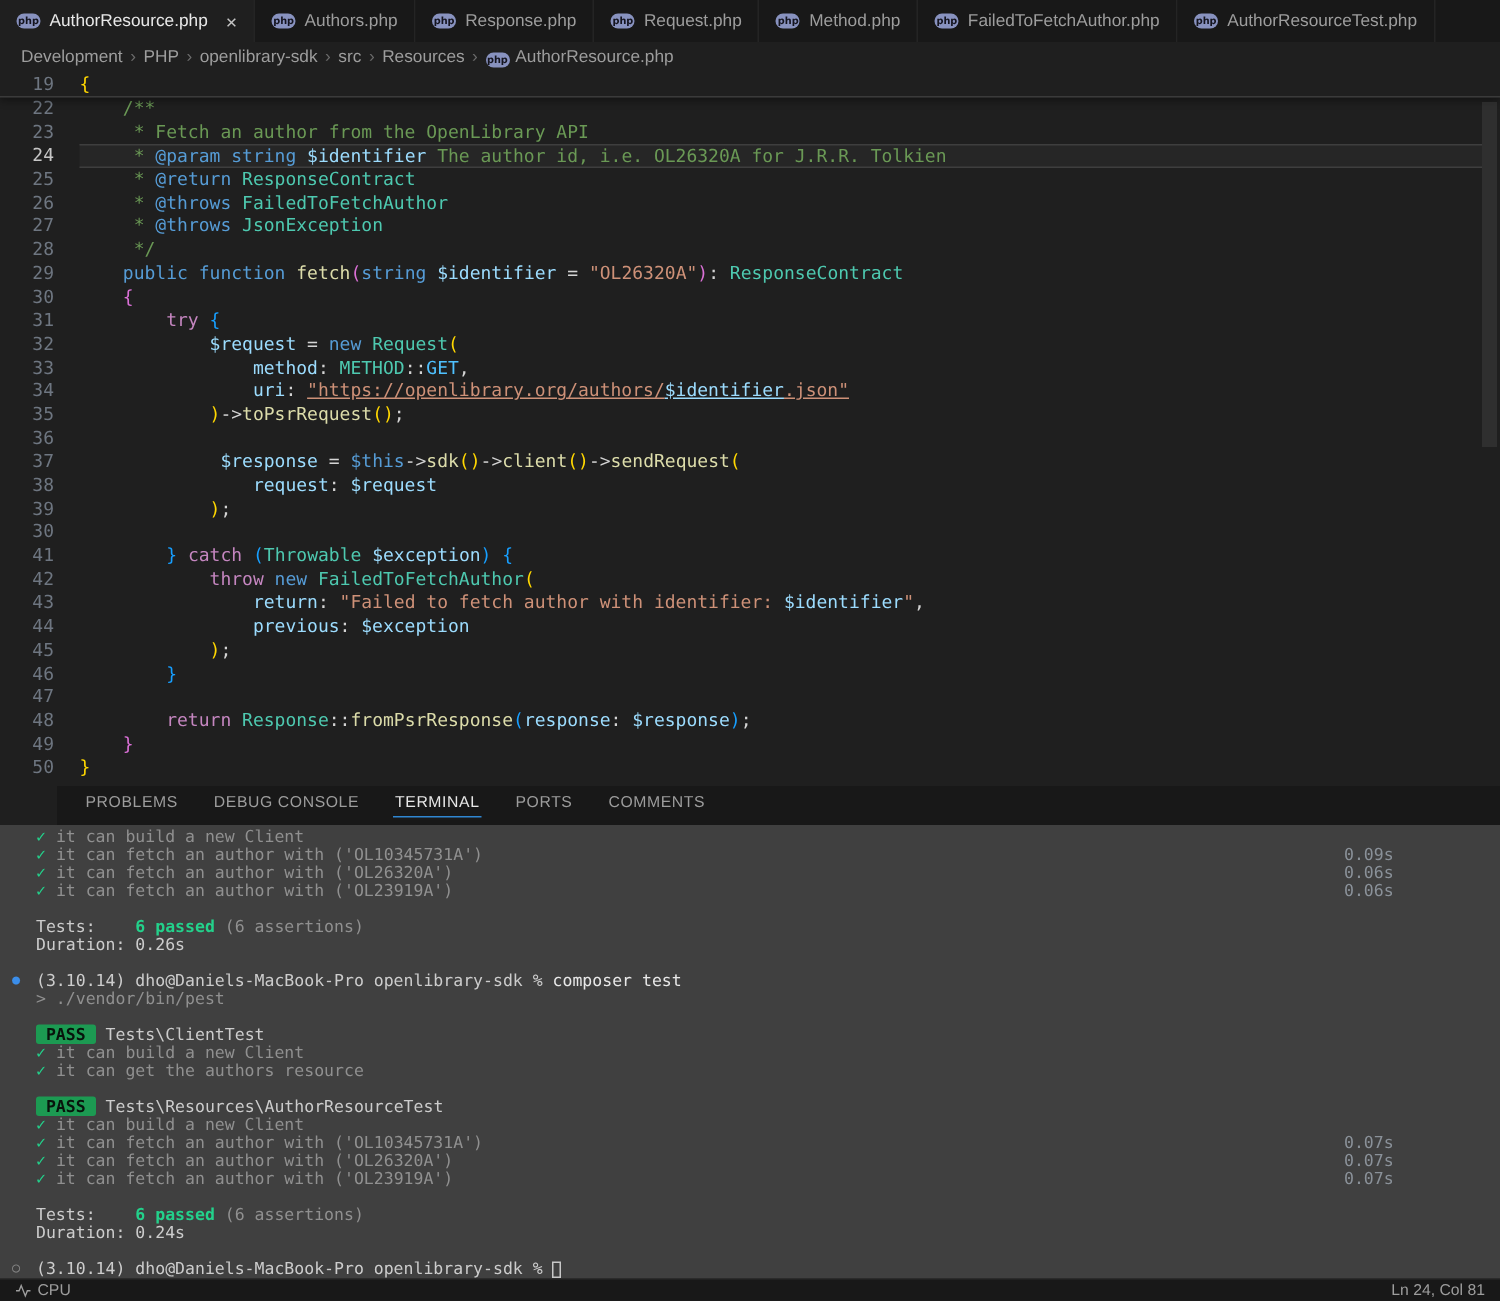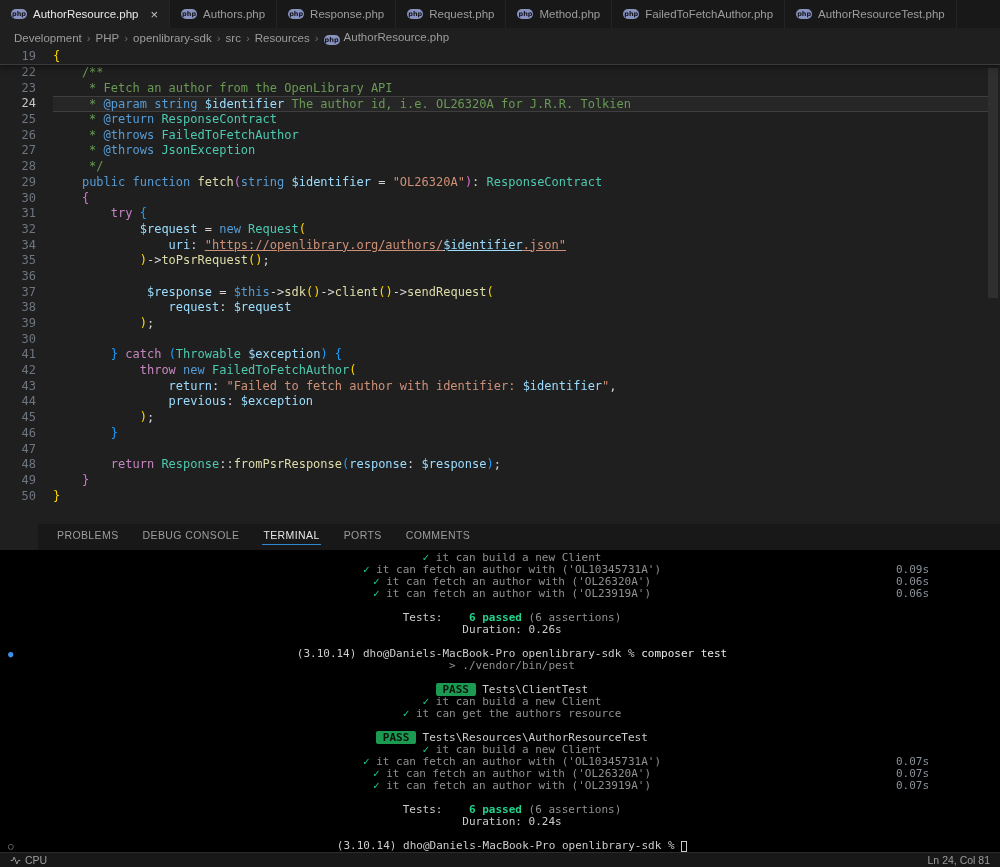--- a/index.html
+++ b/index.html
@@ -72,22 +72,22 @@
     padding-left: 18px; flex: none; margin-left: 38px;
   }
   .ptab {
     font-size: 10.5px; letter-spacing: 0.4px; color: #9d9d9d; margin-right: 22px;
     padding: 5px 1px 3px; border-bottom: 1px solid transparent; cursor: pointer; white-space: nowrap;
   }
   .ptab.active { color: #e7e7e7; border-bottom-color: #2f86d1; }
 
   
   .terminal {
-    height: 302px; flex: none; background: #000000; padding: 2px 0 0 24px;
-    font-family: "DejaVu Sans Mono", monospace; font-size: 11px; overflow: hidden; text-align: center;
+    height: 302px; flex: none; background: #404040; padding: 2px 0 0 24px;
+    font-family: "DejaVu Sans Mono", monospace; font-size: 11px; overflow: hidden;
   }
   .tline { position: relative; height: 12px; line-height: 12px; white-space: pre; color: #cccccc; }
   .t-chk { color: #23d18b; }
   .t-dim { color: #909090; }
   .t-fg  { color: #cccccc; }
   .t-cmd { color: #e8e8e8; margin-top: 36px; }
   .t-grn { color: #23d18b; font-weight: 700; }
   .t-badge { background: #1c9a52; color: #08140c; font-weight: 700; border-radius: 2px; }
   .dur { position: absolute; left: 872px; color: #8a9199; }
   .mk { position: absolute; left: -16px; font-size: 9px; }
@@ -158,20 +158,21 @@
         <div class="row"><div class="gutter">23</div><div class="codepart"><span class="tk-comment">     * Fetch an author from the OpenLibrary API</span></div></div>
         <div class="row active"><div class="gutter">24</div><div class="codepart"><span class="tk-comment">     * </span><span class="tk-doctag">@param string</span><span class="tk-comment"> </span><span class="tk-var">$identifier</span><span class="tk-comment"> The author id, i.e. OL26320A for J.R.R. Tolkien</span></div></div>
         <div class="row"><div class="gutter">25</div><div class="codepart"><span class="tk-comment">     * </span><span class="tk-doctag">@return</span><span class="tk-comment"> </span><span class="tk-type">ResponseContract</span></div></div>
         <div class="row"><div class="gutter">26</div><div class="codepart"><span class="tk-comment">     * </span><span class="tk-doctag">@throws</span><span class="tk-comment"> </span><span class="tk-type">FailedToFetchAuthor</span></div></div>
         <div class="row"><div class="gutter">27</div><div class="codepart"><span class="tk-comment">     * </span><span class="tk-doctag">@throws</span><span class="tk-comment"> </span><span class="tk-type">JsonException</span></div></div>
         <div class="row"><div class="gutter">28</div><div class="codepart"><span class="tk-comment">     */</span></div></div>
         <div class="row"><div class="gutter">29</div><div class="codepart"><span class="tk-punct">    </span><span class="tk-kw2">public function </span><span class="tk-fn">fetch</span><span class="tk-b2">(</span><span class="tk-kw2">string</span><span class="tk-punct"> </span><span class="tk-var">$identifier</span><span class="tk-punct"> = </span><span class="tk-str">"OL26320A"</span><span class="tk-b2">)</span><span class="tk-punct">: </span><span class="tk-type">ResponseContract</span></div></div>
         <div class="row"><div class="gutter">30</div><div class="codepart"><span class="tk-punct">    </span><span class="tk-b2">{</span></div></div>
         <div class="row"><div class="gutter">31</div><div class="codepart"><span class="tk-punct">        </span><span class="tk-kw">try</span><span class="tk-punct"> </span><span class="tk-b3">{</span></div></div>
         <div class="row"><div class="gutter">32</div><div class="codepart"><span class="tk-punct">            </span><span class="tk-var">$request</span><span class="tk-punct"> = </span><span class="tk-kw2">new</span><span class="tk-punct"> </span><span class="tk-type">Request</span><span class="tk-b1">(</span></div></div>
+        <div class="row"><div class="gutter">33</div><div class="codepart"><span class="tk-punct">                </span><span class="tk-var">method</span><span class="tk-punct">: </span><span class="tk-type">METHOD</span><span class="tk-punct">::</span><span class="tk-const">GET</span><span class="tk-punct">,</span></div></div>
         <div class="row"><div class="gutter">34</div><div class="codepart"><span class="tk-punct">                </span><span class="tk-var">uri</span><span class="tk-punct">: </span><span class="tk-strlink">"https://openlibrary.org/authors/</span><span class="tk-varlink">$identifier</span><span class="tk-strlink">.json"</span></div></div>
         <div class="row"><div class="gutter">35</div><div class="codepart"><span class="tk-punct">            </span><span class="tk-b1">)</span><span class="tk-punct">-&gt;</span><span class="tk-fn">toPsrRequest</span><span class="tk-b1">()</span><span class="tk-punct">;</span></div></div>
         <div class="row"><div class="gutter">36</div><div class="codepart"></div></div>
         <div class="row"><div class="gutter">37</div><div class="codepart"><span class="tk-punct">             </span><span class="tk-var">$response</span><span class="tk-punct"> = </span><span class="tk-kw2">$this</span><span class="tk-punct">-&gt;</span><span class="tk-fn">sdk</span><span class="tk-b1">()</span><span class="tk-punct">-&gt;</span><span class="tk-fn">client</span><span class="tk-b1">()</span><span class="tk-punct">-&gt;</span><span class="tk-fn">sendRequest</span><span class="tk-b1">(</span></div></div>
         <div class="row"><div class="gutter">38</div><div class="codepart"><span class="tk-punct">                </span><span class="tk-var">request</span><span class="tk-punct">: </span><span class="tk-var">$request</span></div></div>
         <div class="row"><div class="gutter">39</div><div class="codepart"><span class="tk-punct">            </span><span class="tk-b1">)</span><span class="tk-punct">;</span></div></div>
         <div class="row"><div class="gutter">30</div><div class="codepart"></div></div>
         <div class="row"><div class="gutter">41</div><div class="codepart"><span class="tk-punct">        </span><span class="tk-b3">}</span><span class="tk-punct"> </span><span class="tk-kw">catch</span><span class="tk-punct"> </span><span class="tk-b3">(</span><span class="tk-type">Throwable</span><span class="tk-punct"> </span><span class="tk-var">$exception</span><span class="tk-b3">)</span><span class="tk-punct"> </span><span class="tk-b3">{</span></div></div>
         <div class="row"><div class="gutter">42</div><div class="codepart"><span class="tk-punct">            </span><span class="tk-kw">throw</span><span class="tk-punct"> </span><span class="tk-kw2">new</span><span class="tk-punct"> </span><span class="tk-type">FailedToFetchAuthor</span><span class="tk-b1">(</span></div></div>
         <div class="row"><div class="gutter">43</div><div class="codepart"><span class="tk-punct">                </span><span class="tk-var">return</span><span class="tk-punct">: </span><span class="tk-str">"Failed to fetch author with identifier: </span><span class="tk-var">$identifier</span><span class="tk-str">"</span><span class="tk-punct">,</span></div></div>

